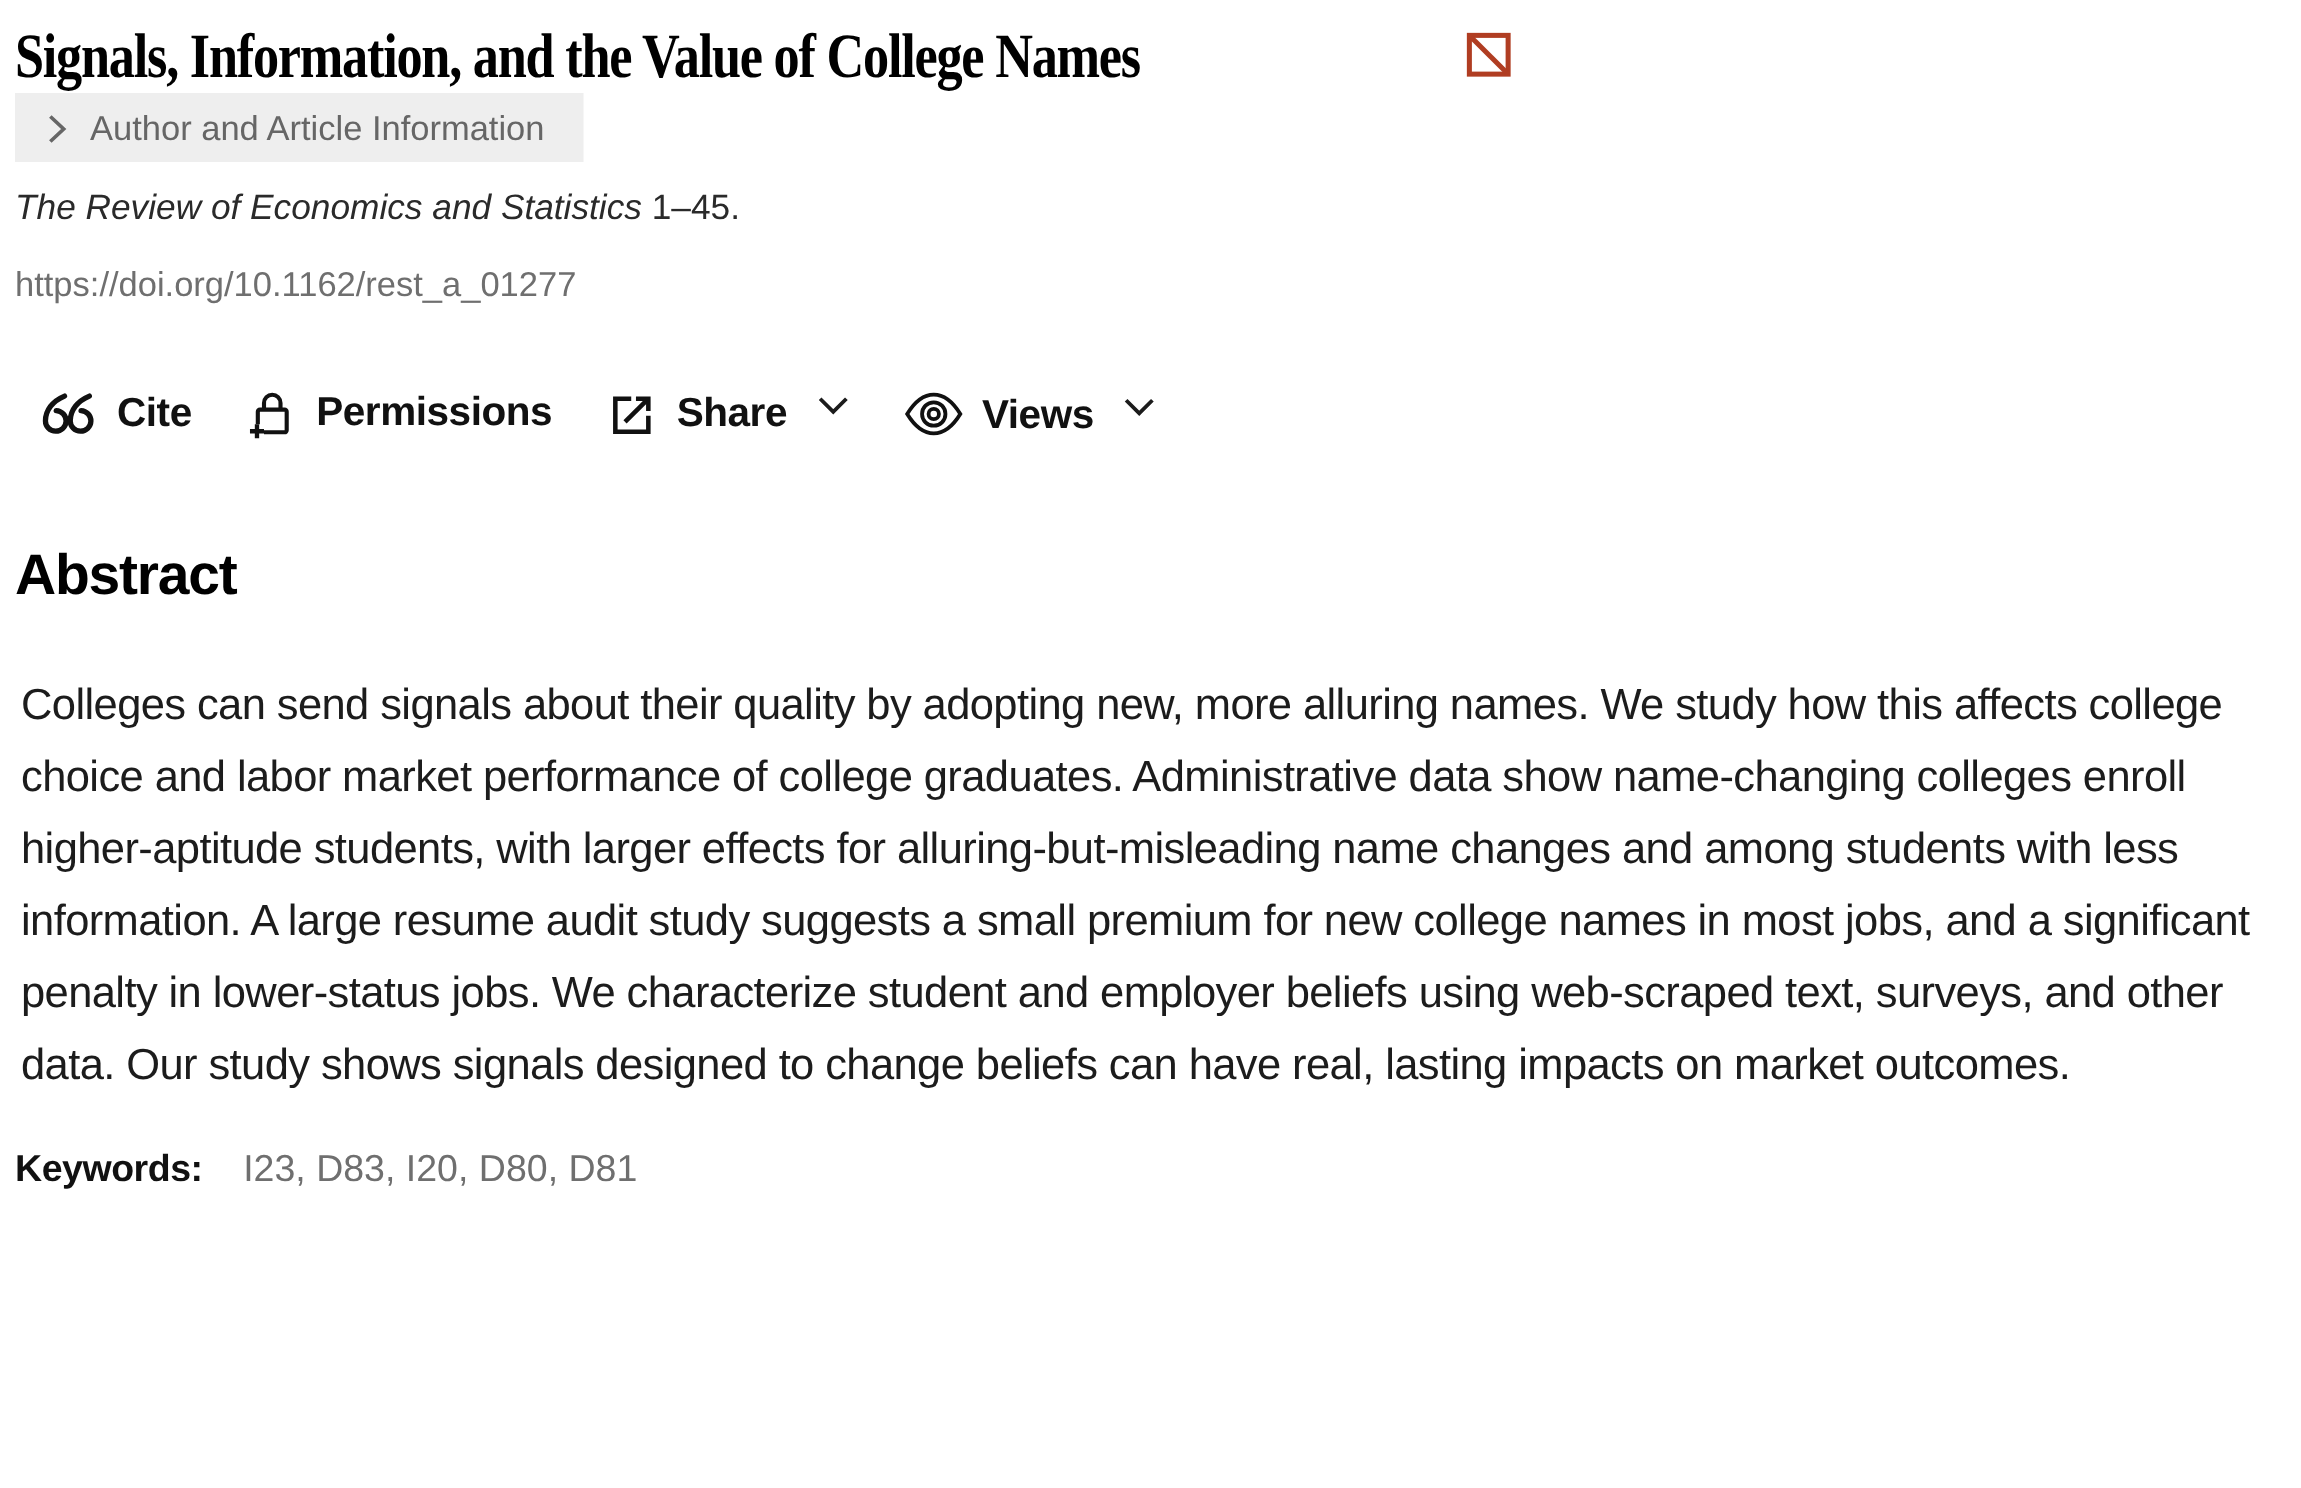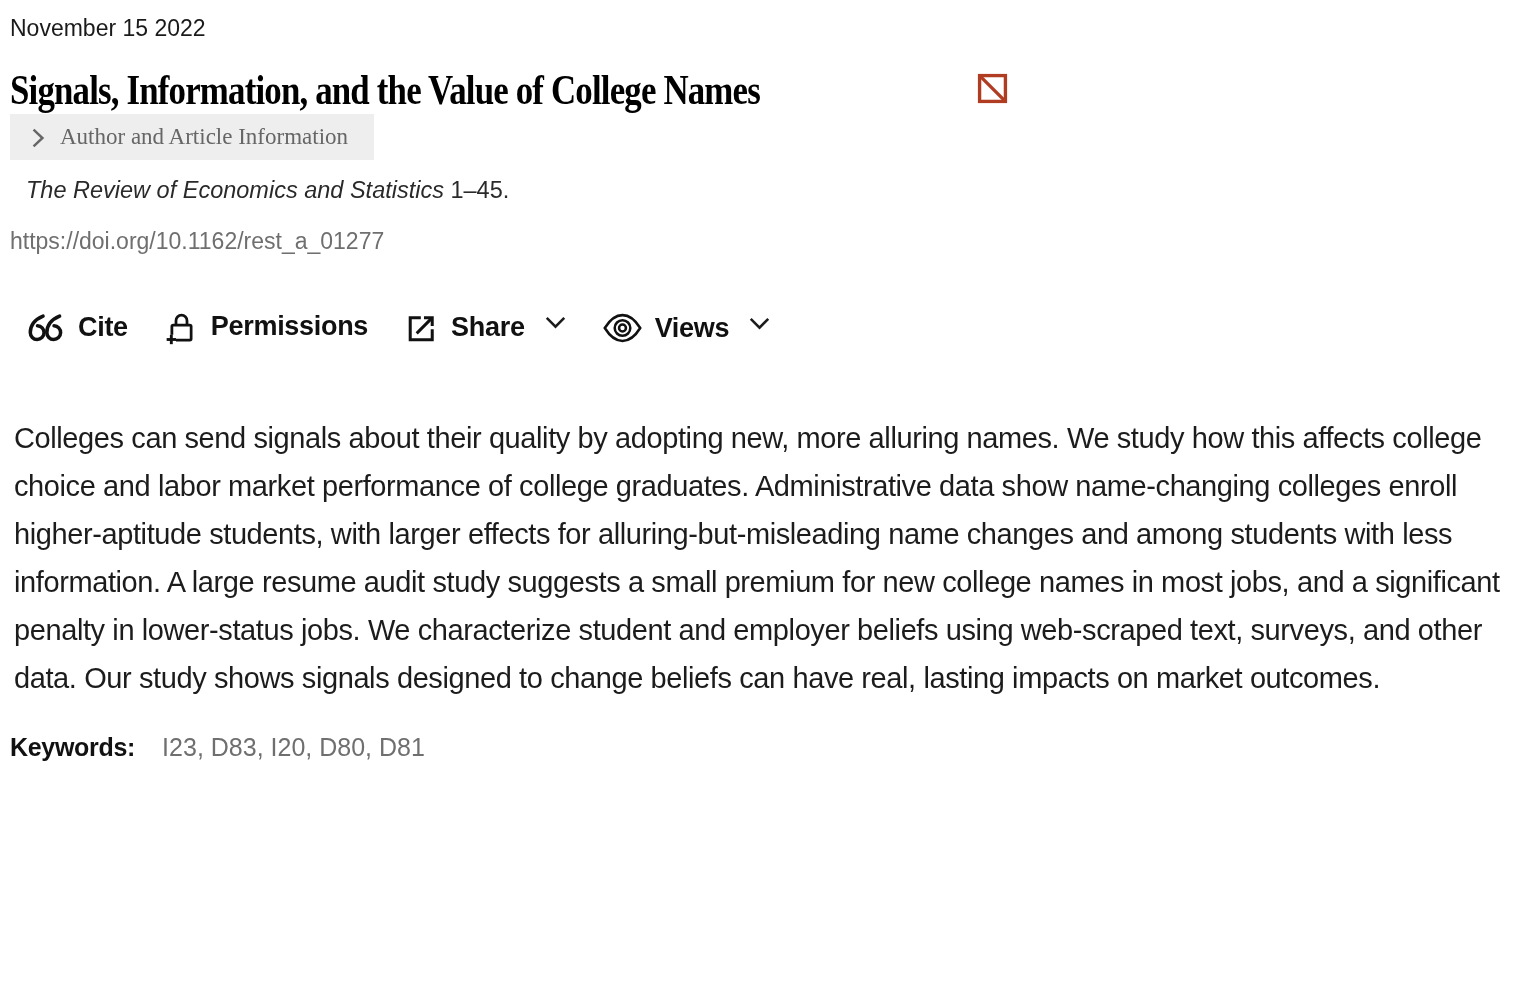--- a/index.html
+++ b/index.html
@@ -24,27 +24,27 @@
 
   
   .authors{font-size:25px;line-height:30px;color:#6b6b6b;margin:0 0 15px 0;}
   .author-link{color:#6b6b6b;text-decoration:none;cursor:pointer;}
   .email-icon{display:inline-block;vertical-align:-2px;margin:0 6px 0 9px;cursor:pointer;}
 
   
   .info-toggle{
     display:inline-flex;align-items:center;gap:15px;
     background:#eeeeee;border:none;height:46px;padding:0 26px 0 21px;
-    font-family:Liberation Serif, serif;font-size:23px;color:#666666;cursor:pointer;
+    font-family:Liberation Sans, sans-serif;font-size:23px;color:#666666;cursor:pointer;
     margin:0 0 17px 0;
   }
   .chevron-right-icon{display:inline-flex;margin-top:1px;}
 
   
-  .journal-line{font-size:23.5px;line-height:27px;color:#2a2a2a;margin:0 0 24px 16px;}
+  .journal-line{font-size:23.5px;line-height:27px;color:#2a2a2a;margin:0 0 24px 0;}
   .journal-name{font-style:italic;}
 
   .doi-link{
     display:inline-block;font-size:23px;line-height:26px;color:#6f6f6f;
     text-decoration:none;margin:0 0 57px 0;cursor:pointer;
   }
 
   
   .toolbar{display:flex;align-items:center;gap:37px;margin:0 0 68px 0;padding-left:14px;}
   .tb-item{
@@ -70,21 +70,20 @@
   .kw-label{font-weight:700;color:#111;letter-spacing:-.3px;margin-right:27px;}
   .kw-link{color:#6f6f6f;text-decoration:none;cursor:pointer;margin-top:16px;}
   .kw-sep{color:#6f6f6f;white-space:pre;}
 </style>
 </head>
 <body>
 
 <div class="container">
 
   
-  <div class="pub-date">November 15 2022</div>
 
   
   <div class="title-row">
     <h1 class="title-text" style="margin:0">Signals, Information, and the Value of College Names</h1>
     <span class="access-icon">
       <svg width="31" height="31" viewBox="0 0 24 24" fill="none" stroke="#b03d22" stroke-width="2.6">
         <rect x="2" y="2" width="20" height="20"></rect>
         <line x1="2.8" y1="2.8" x2="21.2" y2="21.2"></line>
       </svg>
     </span>
@@ -171,20 +170,21 @@
       <span class="chevron-down-icon">
         <svg width="21" height="13" viewBox="0 0 18 11" fill="none" stroke="#1c1c1c" stroke-width="2.2">
             <polyline points="1.5,1.5 9,9 16.5,1.5"></polyline>
           </svg>
       </span>
     </button>
 
   </div>
 
   
+  <h2 class="abstract-heading">Abstract</h2>
   <p class="abstract-body">Colleges can send signals about their quality by adopting new, more alluring names. We study how this affects college choice and labor market performance of college graduates. Administrative data show name-changing colleges enroll higher-aptitude students, with larger effects for alluring-but-misleading name changes and among students with less information. A large resume audit study suggests a small premium for new college names in most jobs, and a significant penalty in lower-status jobs. We characterize student and employer beliefs using web-scraped text, surveys, and other data. Our study shows signals designed to change beliefs can have real, lasting impacts on market outcomes.</p>
 
   
   <div class="keywords">
     <span class="kw-label">Keywords:</span>
     <span><a class="kw-link">I23</a><span class="kw-sep">, </span><a class="kw-link">D83</a><span class="kw-sep">, </span><a class="kw-link">I20</a><span class="kw-sep">, </span><a class="kw-link">D80</a><span class="kw-sep">, </span><a class="kw-link">D81</a></span>
   </div>
 
 </div>
 

